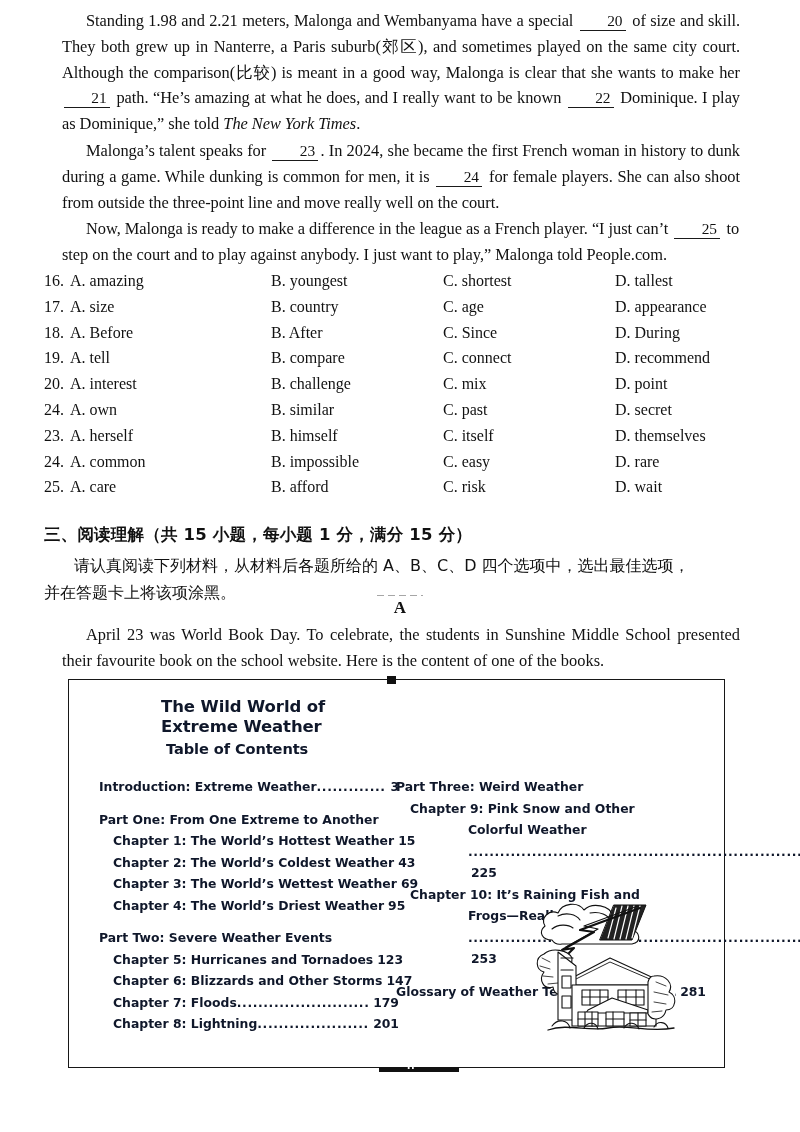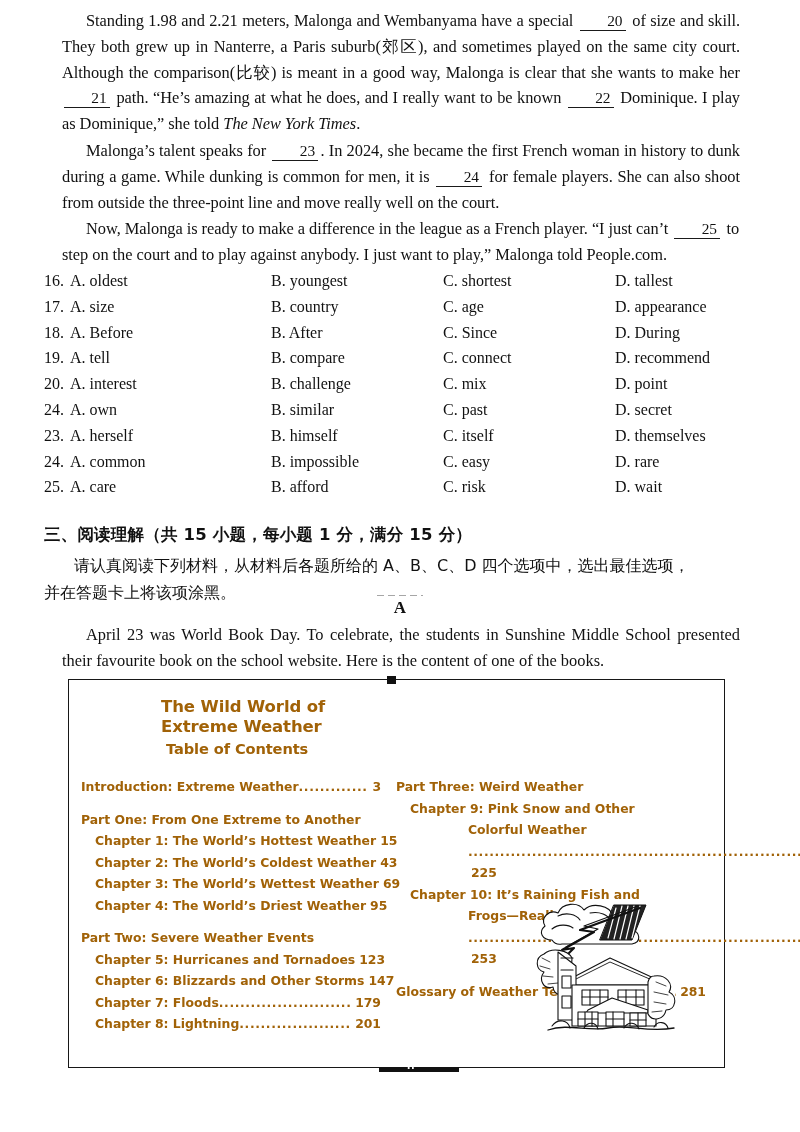--- a/index.html
+++ b/index.html
@@ -161,41 +161,41 @@
     font-weight: bold;
     color: #fff;
     line-height: 5px;
   }
 
   .toc-inner {
     position: absolute;
     left: 0; top: 0; right: 0; bottom: 0;
     font-family: "DejaVu Sans", "Liberation Sans", sans-serif;
     font-weight: bold;
-    color: #a16207;
+    color: #0f172a;
   }
   .toc-title {
     position: absolute;
     left: 92px;
     top: 17px;
     font-size: 16.5px;
     line-height: 19.5px;
     letter-spacing: -0.1px;
   }
   .toc-sub {
     position: absolute;
     left: 97px;
     top: 60px;
     font-size: 14.6px;
     letter-spacing: -0.1px;
   }
 
   .toc-left {
     position: absolute;
-    left: 12px;
+    left: 30px;
     top: 96px;
     width: 300px;
     font-size: 12.4px;
   }
   .toc-right {
     position: absolute;
     left: 327px;
     top: 96px;
     width: 310px;
     font-size: 12.4px;
@@ -237,21 +237,21 @@
 
   <div class="passage" id="passage">
       <p><span>Standing 1.98 and 2.21 meters, Malonga and Wembanyama have a special </span><span class="blank">20</span><span> of size and skill. They both grew up in Nanterre, a Paris suburb(郊区), and sometimes played on the same city court. Although the comparison(比较) is meant in a good way, Malonga is clear that she wants to make her </span><span class="blank">21</span><span> path. “He’s amazing at what he does, and I really want to be known </span><span class="blank">22</span><span> Dominique. I play as Dominique,” she told </span><span class="ital">The New York Times</span><span>.</span></p>
       <p><span>Malonga’s talent speaks for </span><span class="blank">23</span><span>. In 2024, she became the first French woman in history to dunk during a game. While dunking is common for men, it is </span><span class="blank">24</span><span> for female players. She can also shoot from outside the three-point line and move really well on the court.</span></p>
       <p><span>Now, Malonga is ready to make a difference in the league as a French player. “I just can’t </span><span class="blank">25</span><span> to step on the court and to play against anybody. I just want to play,” Malonga told People.com.</span></p>
     </div>
 
   <div class="options" id="options">
       <div class="opt-row">
         <span class="opt-num">16.</span>
-        <span class="opt-a">A. oldest</span>
+        <span class="opt-a">A. amazing</span>
         <span class="opt-b">B. youngest</span>
         <span class="opt-c">C. shortest</span>
         <span class="opt-d">D. tallest</span>
       </div>
       <div class="opt-row">
         <span class="opt-num">17.</span>
         <span class="opt-a">A. size</span>
         <span class="opt-b">B. country</span>
         <span class="opt-c">C. age</span>
         <span class="opt-d">D. appearance</span>

